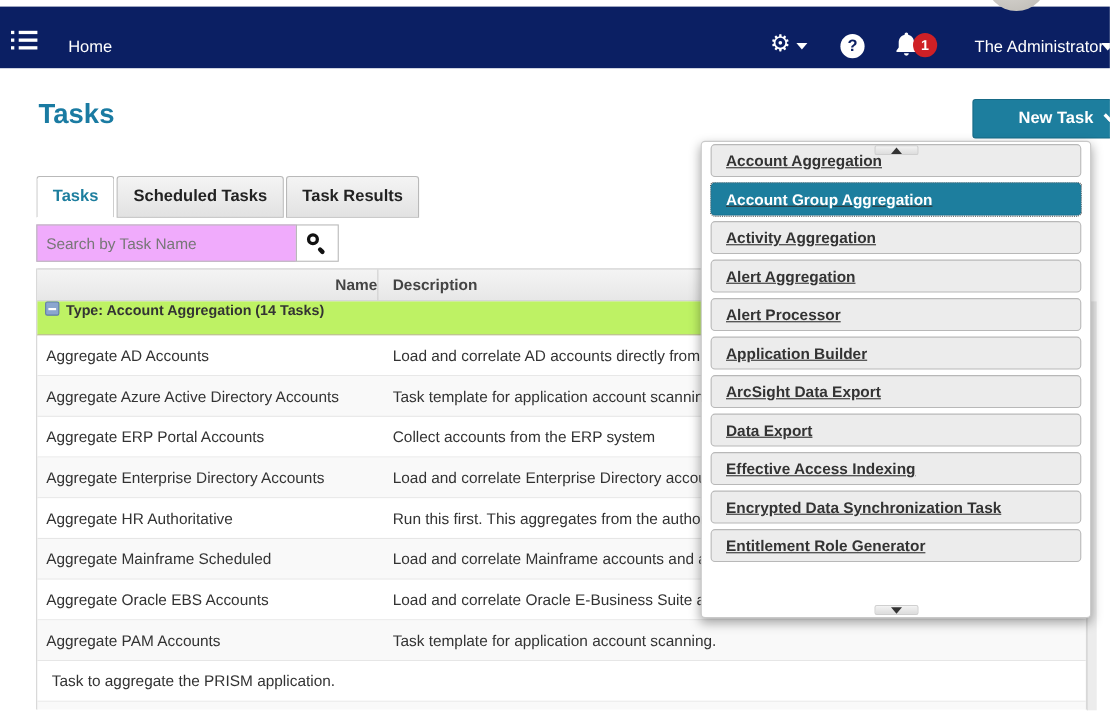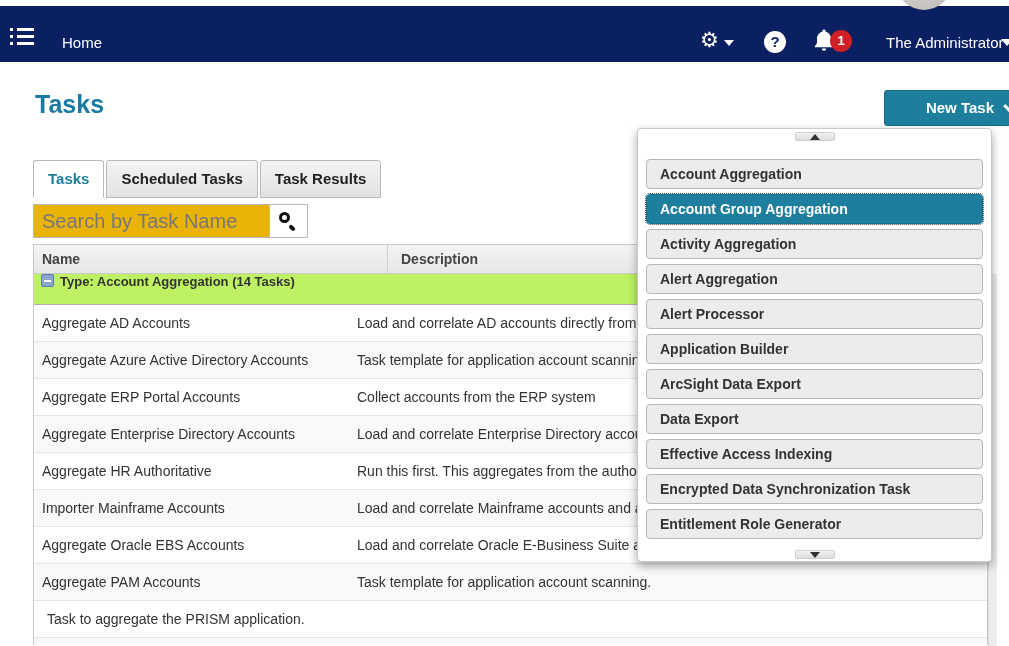--- a/index.html
+++ b/index.html
@@ -63,39 +63,39 @@
   .tabstrip { position:absolute; left:33px; top:160px; height:38px; display:flex; }
   .tab {
     height:38px; padding:0 14px; line-height:36px; font-size:15px; font-weight:bold; color:#222;
     background:linear-gradient(#f4f4f4,#e2e2e2); border:1px solid #b9b9b9; margin-right:2px;
     border-radius:3px 3px 0 0; cursor:pointer; white-space:nowrap;
   }
   .tab.active { background:#fff; color:#1d7e9e; border-bottom-color:#fff; }
   
   .search-input {
     position:absolute; left:33px; top:204px; width:237px; height:34px;
-    border:1px solid #b9b9b9; padding:0 8px; font-size:20px; color:#333; background:#eab308;
+    border:1px solid #b9b9b9; padding:0 8px; font-size:14px; color:#333; background:#f0abfc;
     font-family:"Liberation Sans", sans-serif;
   }
   .search-input::placeholder { color:#777; }
   .search-btn {
     position:absolute; left:269px; top:204px; width:39px; height:34px;
     background:#fff; border:1px solid #b9b9b9; cursor:pointer;
   }
   .mag-icon { position:absolute; left:9px; top:7px; width:18px; height:18px; }
   .mag-icon .lens { position:absolute; left:0; top:0; width:11px; height:11px; border:3px solid #111; border-radius:50%; }
   .mag-icon .handle { position:absolute; left:12px; top:12px; width:7px; height:3.5px; background:#111; transform:rotate(45deg); transform-origin:0 0; border-radius:2px; }
   
   .grid { position:absolute; left:33px; top:244px; width:955px; border-left:1px solid #c9c9c9; border-right:1px solid #c9c9c9; }
   .grid-header {
     display:flex; height:30px; background:linear-gradient(#f4f4f4,#e7e7e7);
     border-top:1px solid #c9c9c9; border-bottom:1px solid #c9c9c9;
     font-size:14px; font-weight:bold; color:#444;
   }
-  .col-name { width:354px; padding-left:8px; line-height:28px; border-right:1px solid #cfcfcf; }
+  .col-name { width:310px; padding-left:8px; line-height:28px; border-right:1px solid #cfcfcf;text-align:right; }
   .col-desc { flex:1; padding-left:13px; line-height:28px; }
   .group-row {
     display:flex; align-items:flex-start; height:31px; background:#bef264;
     border-bottom:1px solid #bfa9a9; font-size:13px; font-weight:bold; color:#333;
     padding-left:7px; cursor:pointer;
   }
   .collapse-icon {
     width:13px; height:13px; background:#8aa6cf; border:1px solid #5f7ca9; border-radius:2px;
     margin-right:6px; position:relative; flex:none;
   }
@@ -103,21 +103,21 @@
   .trow { display:flex; height:37px; border-bottom:1px solid #e6e6e6; background:#fff; font-size:14px; color:#333; cursor:pointer; }
   .trow:nth-child(even) { background:#f9f9f9; }
   .cell-name { width:310px; padding-left:8px; line-height:36px; white-space:nowrap; overflow:hidden; }
   .cell-desc { flex:1; padding-left:13px; line-height:36px; white-space:nowrap; overflow:hidden; }
   .trow-partial { height:7px; background:#f9f9f9; }
   .scroll-track { position:absolute; left:988px; top:274px; width:9px; height:372px; background:#ececec; border-left:1px solid #dcdcdc; }
   
   .menu-panel {
     position:absolute; left:637px; top:128px; width:355px; height:434px;
     background:#fff; border:1px solid #c9c9c9; border-radius:4px;
-    box-shadow:0 4px 10px rgba(0,0,0,0.35); z-index:20; padding-top:30px;
+    box-shadow:0 4px 10px rgba(0,0,0,0.35); z-index:20; padding-top:2px;text-decoration:underline;
   }
   .scroll-arrow {
     position:absolute; left:50%; transform:translateX(-50%);
     width:40px; height:9px; background:linear-gradient(#f2f2f2,#ddd);
     border:1px solid #cfcfcf; border-radius:2px; cursor:pointer;
   }
   .scroll-arrow.up { top:3px; }
   .scroll-arrow.down { bottom:2px; }
   .scroll-arrow .tri-up {
     position:absolute; left:50%; top:1px; transform:translateX(-50%);
@@ -228,21 +228,21 @@
         <div class="cell-name">Aggregate Enterprise Directory Accounts</div>
         <div class="cell-desc">Load and correlate Enterprise Directory accour</div>
       </div>
 
       <div class="trow">
         <div class="cell-name">Aggregate HR Authoritative</div>
         <div class="cell-desc">Run this first. This aggregates from the authorit</div>
       </div>
 
       <div class="trow">
-        <div class="cell-name">Importer Mainframe Accounts</div>
+        <div class="cell-name">Aggregate Mainframe Scheduled</div>
         <div class="cell-desc">Load and correlate Mainframe accounts and as</div>
       </div>
 
       <div class="trow">
         <div class="cell-name">Aggregate Oracle EBS Accounts</div>
         <div class="cell-desc">Load and correlate Oracle E-Business Suite ac</div>
       </div>
 
       <div class="trow">
         <div class="cell-name">Aggregate PAM Accounts</div>

